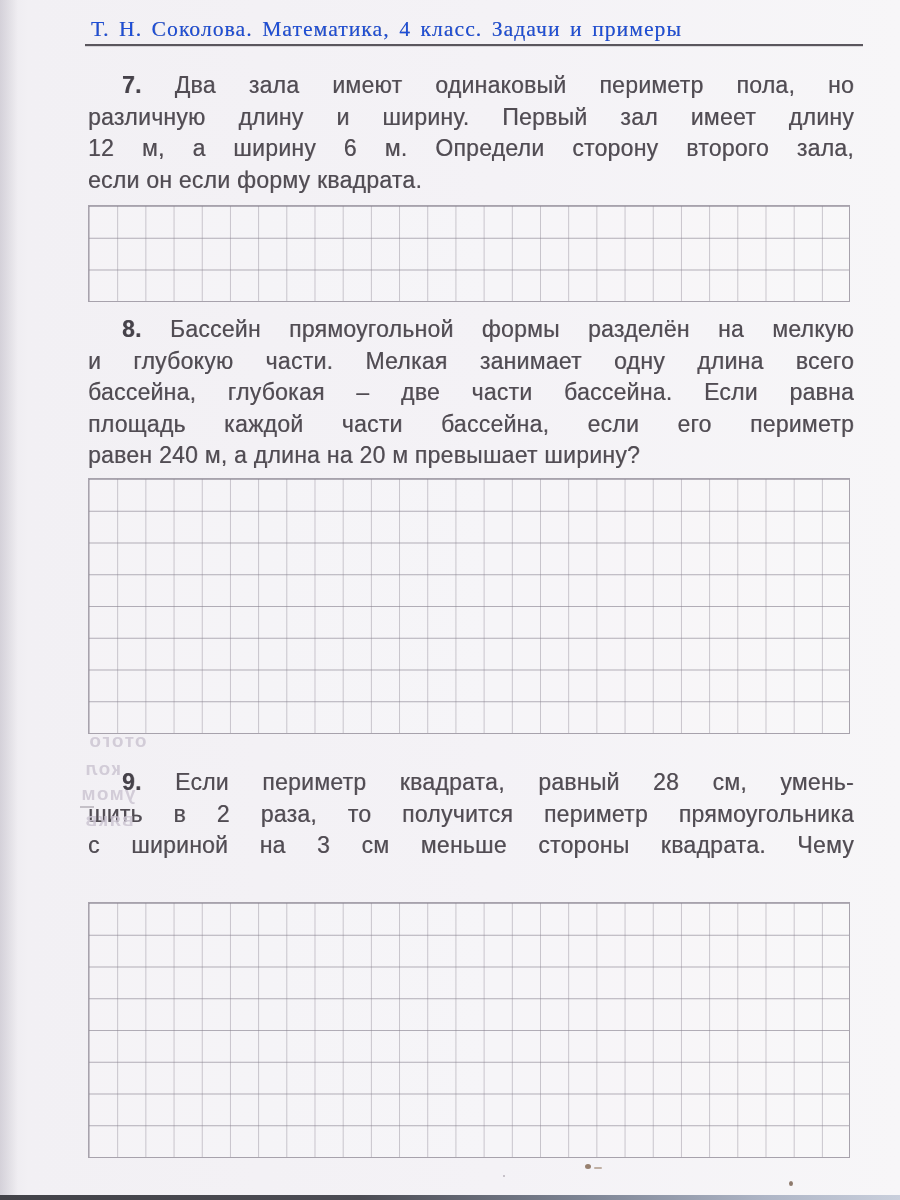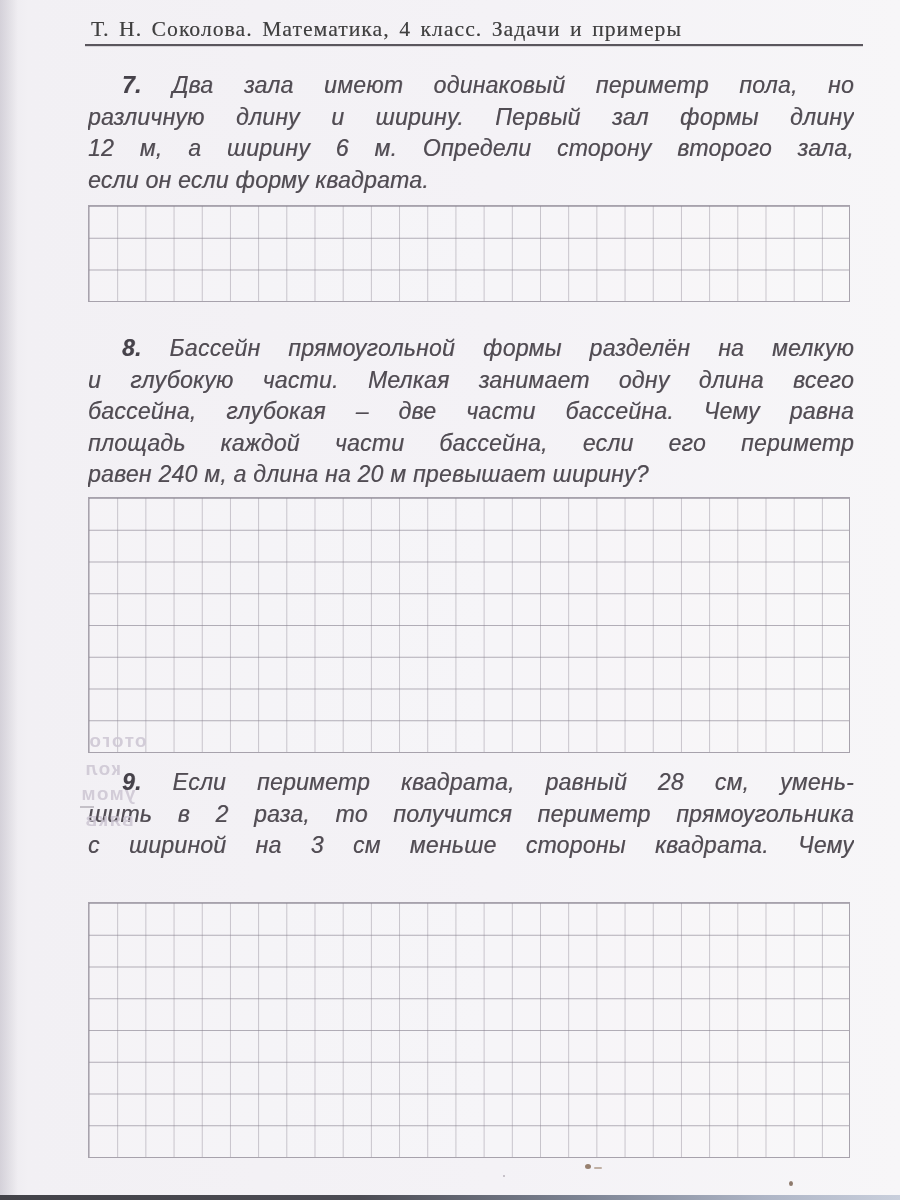--- a/index.html
+++ b/index.html
@@ -8,35 +8,34 @@
     background:linear-gradient(to right,#ebe9ee 0px,#f2f0f4 28px,#f4f2f6 55%,#f7f6f8 100%);
     font-family:"Liberation Sans",sans-serif;
   }
   .page-left-shade{
     position:absolute;left:0;top:0;bottom:0;width:18px;
     background:linear-gradient(to right,rgba(160,154,168,.30),rgba(160,154,168,0));
   }
   .header-title{
     position:absolute;left:91px;top:17px;
     font-family:"Liberation Serif",serif;
-    font-size:21.5px;color:#404040;letter-spacing:1.1px;word-spacing:3px;
+    font-size:21.5px;color:#1d4ed8;letter-spacing:1.1px;word-spacing:3px;
     text-shadow:.3px 0 0 rgba(67,64,70,.5);
   }
   .header-rule{
     position:absolute;left:85px;top:44px;width:778px;height:2px;
     background:#5a565d;box-shadow:0 1px 0 rgba(90,86,93,.18);
   }
   .problem{position:absolute;left:88px;width:766px;}
   .problem-1{top:70px;}
-  .problem-2{top:314px;margin-top:19px;}
+  .problem-2{top:314px;}
   .problem-3{top:767px;}
   .problem-text{
     font-size:23px;line-height:31.5px;color:#514c53;letter-spacing:.25px;
     text-shadow:.45px 0 0 rgba(81,76,83,.55);
-    font-style:italic;
   }
   .line{text-align:justify;text-align-last:justify;height:31.5px;overflow:hidden;}
   .line.first{text-indent:34px;}
   .line.last{text-align-last:left;}
   .problem-number{font-weight:bold;color:#46424a;}
   .answer-grid{
     position:absolute;left:0;width:760px;
     border:1px solid #a7a2ac;
     background-image:
       linear-gradient(to bottom,rgba(134,128,142,.62) 1px,transparent 1px),
@@ -73,32 +72,32 @@
 
   <div class="page-left-shade"></div>
 
   <div class="header-title">Т. Н. Соколова. Математика, 4 класс. Задачи и примеры</div>
   <div class="header-rule"></div>
 
   <main id="problems">
   <section class="problem problem-1">
     <div class="problem-text">
           <div class="line first"><b class="problem-number">7.</b> Два зала имеют одинаковый периметр пола, но</div>
-          <div class="line">различную длину и ширину. Первый зал формы длину</div>
+          <div class="line">различную длину и ширину. Первый зал имеет длину</div>
           <div class="line">12 м, а ширину 6 м. Определи сторону второго зала,</div>
           <div class="line last">если он если форму квадрата.</div>
         </div>
     <div class="answer-grid" style="height: 95.25px;"></div>
   </section>
 
   <section class="problem problem-2">
     <div class="problem-text">
           <div class="line first"><b class="problem-number">8.</b> Бассейн прямоугольной формы разделён на мелкую</div>
           <div class="line">и глубокую части. Мелкая занимает одну длина всего</div>
-          <div class="line">бассейна, глубокая – две части бассейна. Чему равна</div>
+          <div class="line">бассейна, глубокая – две части бассейна. Если равна</div>
           <div class="line">площадь каждой части бассейна, если его периметр</div>
           <div class="line last">равен 240 м, а длина на 20 м превышает ширину?</div>
         </div>
     <div class="answer-grid" style="height: 254px;"></div>
   </section>
 
   <section class="problem problem-3">
     <div class="problem-text">
           <div class="line first"><b class="problem-number">9.</b> Если периметр квадрата, равный 28 см, умень-</div>
           <div class="line">шить в 2 раза, то получится периметр прямоугольника</div>

